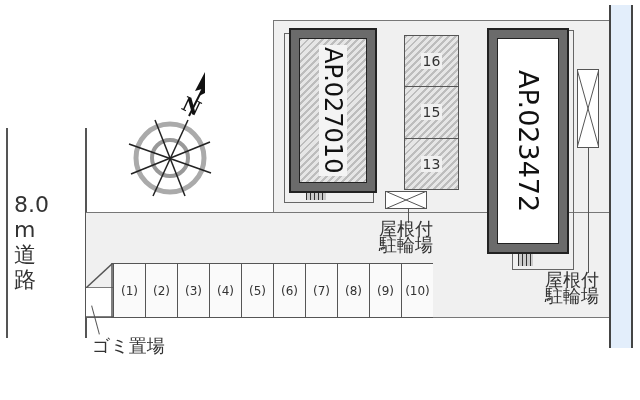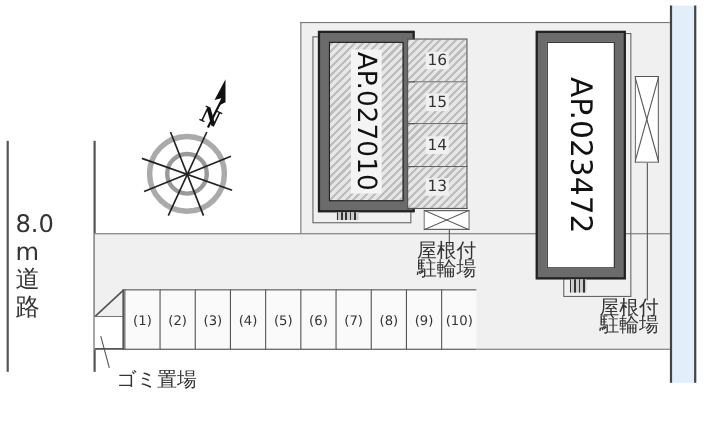--- a/index.html
+++ b/index.html
@@ -48,29 +48,26 @@
 </div>
 
 <div class="abs" style="left:284px;top:33px;width:90px;height:170px;border:1.5px solid #666;"></div>
 <div class="abs" style="left:289px;top:28px;width:88px;height:165px;background:#6b6b6b;border:2px solid #222;padding:8px;">
   <div class="hatch" style="width:100%;height:100%;border:1.5px solid #222;display:flex;align-items:center;justify-content:center;box-sizing:border-box;">
     <span class="vtext" style="font-size:24px;color:#111;background:#f4f4f4;padding:2px 0;">AP.027010</span>
   </div>
 </div>
 <div class="abs" style="left:306px;top:193px;width:20px;height:7px;background:repeating-linear-gradient(90deg,#333 0 1.5px,#ccc 1.5px 4px);"></div>
 
-<div class="abs" style="left:370px;top:35px;width:55px;height:155px;display:flex;flex-direction:column;">
+<div class="abs" style="left:404px;top:35px;width:55px;height:155px;display:flex;flex-direction:column;">
   <div class="bike hatch" style="flex:1;">
       <span>16</span>
     </div>
   <div class="bike hatch" style="flex:1;border-top:none;">
       <span>15</span>
-    </div>
-  <div class="bike hatch" style="flex:1;border-top:none;">
-      <span>14</span>
     </div>
   <div class="bike hatch" style="flex:1;border-top:none;">
       <span>13</span>
     </div>
 </div>
 
 <div class="abs" style="left:385px;top:191px;width:42px;height:18px;">
   <svg width="42" height="18">
       <rect x="0.5" y="0.5" width="41" height="17" fill="#fff" stroke="#555"></rect>
       <line x1="0" y1="0" x2="42" y2="18" stroke="#555"></line>
@@ -107,21 +104,21 @@
 <div class="abs" style="left:86px;top:263px;width:27px;height:55px;">
   <svg width="27" height="55">
       <line x1="0" y1="25" x2="27" y2="0" stroke="#555" stroke-width="1.5"></line>
       <line x1="0" y1="25" x2="27" y2="25" stroke="#555" stroke-width="1.5"></line>
       <rect x="0" y="25" width="27" height="29" fill="#fff"></rect>
       <line x1="0" y1="54" x2="27" y2="54" stroke="#555" stroke-width="1.5"></line>
       <line x1="26" y1="0" x2="26" y2="55" stroke="#555" stroke-width="1.5"></line>
     </svg>
 </div>
 <div class="abs" style="left:95px;top:305px;width:1px;height:30px;background:#555;transform:rotate(-15deg);"></div>
-<div class="abs label" style="left:92px;top:338px;margin-left:14px;">ゴミ置場</div>
+<div class="abs label" style="left:92px;top:338px;">ゴミ置場</div>
 
 <div class="abs" style="left:113px;top:263px;height:55px;display:flex;">
   <div class="space" style="width:31px;">(1)</div>
   <div class="space" style="width:31px;">(2)</div>
   <div class="space" style="width:31px;">(3)</div>
   <div class="space" style="width:31px;">(4)</div>
   <div class="space" style="width:31px;">(5)</div>
   <div class="space" style="width:31px;">(6)</div>
   <div class="space" style="width:31px;">(7)</div>
   <div class="space" style="width:31px;">(8)</div>

